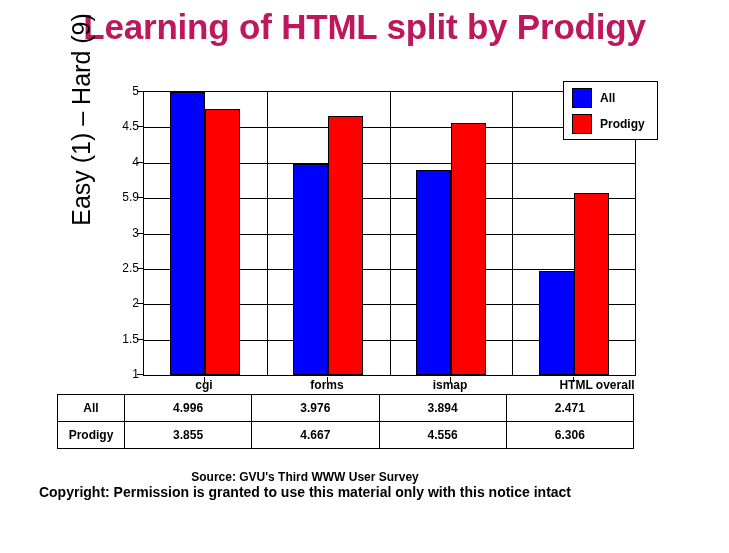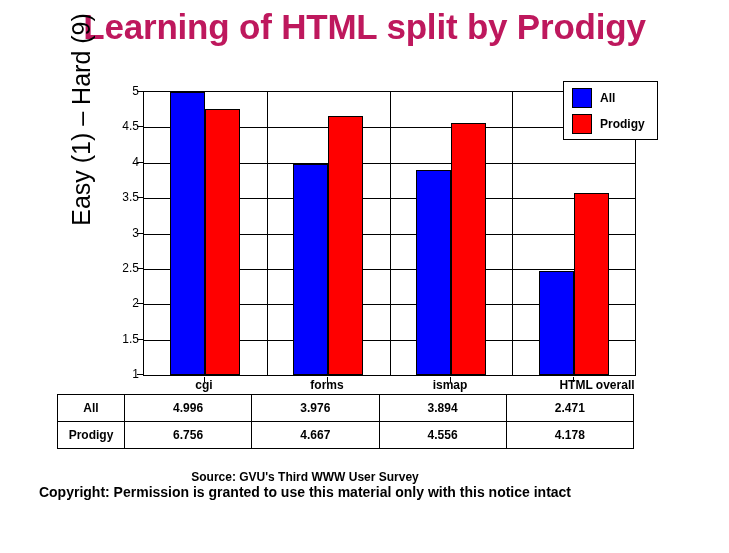--- a/index.html
+++ b/index.html
@@ -216,21 +216,21 @@
 <div id="root">
 
   <div id="chart-title">Learning of HTML split by Prodigy</div>
 
   <div id="y-axis-title">Easy (1) – Hard (9)</div>
 
   <div id="y-tick-labels">
       <div class="y-tick-label" style="top: 0px;">5</div>
       <div class="y-tick-label" style="top: 35.375px;">4.5</div>
       <div class="y-tick-label" style="top: 70.75px;">4</div>
-      <div class="y-tick-label" style="top: 106.125px;">3.5</div>
+      <div class="y-tick-label" style="top: 106.125px;">5.9</div>
       <div class="y-tick-label" style="top: 141.5px;">3</div>
       <div class="y-tick-label" style="top: 176.875px;">2.5</div>
       <div class="y-tick-label" style="top: 212.25px;">2</div>
       <div class="y-tick-label" style="top: 247.625px;">1.5</div>
       <div class="y-tick-label" style="top: 283px;">1</div>
     </div>
 
   <div id="plot-area">
       <div class="gridline-h" style="top: 35.375px;"></div>
       <div class="gridline-h" style="top: 70.75px;"></div>
@@ -278,24 +278,24 @@
     <tbody>
         <tr>
           <td class="rowhead">All</td>
           <td>4.996</td>
           <td>3.976</td>
           <td>3.894</td>
           <td>2.471</td>
         </tr>
         <tr>
           <td class="rowhead">Prodigy</td>
-          <td>6.756</td>
+          <td>3.855</td>
           <td>4.667</td>
           <td>4.556</td>
-          <td>4.178</td>
+          <td>6.306</td>
         </tr>
       </tbody>
   </table>
 
   <div id="footer">
     <div class="footer-line">Source: GVU's Third WWW User Survey</div>
     <div class="footer-line copyright">Copyright: Permission is granted to use this material only with this notice intact</div>
   </div>
 
 <div class="tick-mark" style="top: 91px;"></div>

